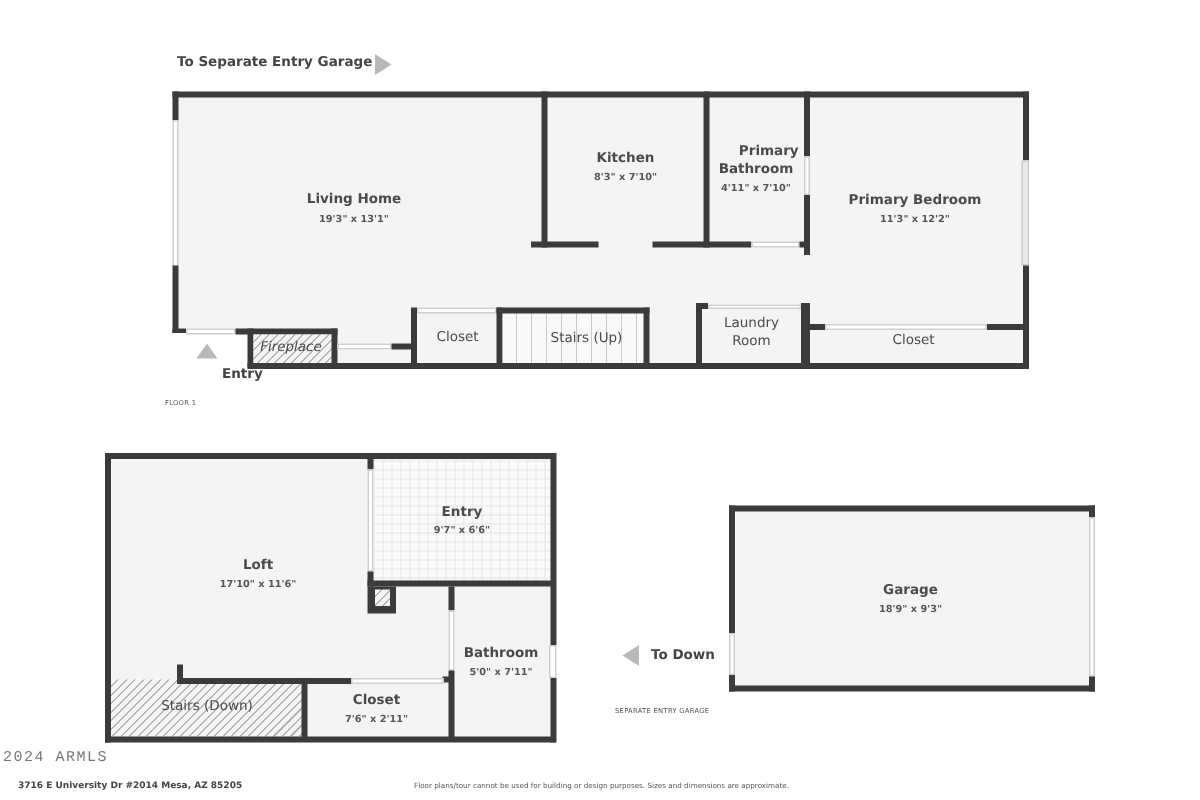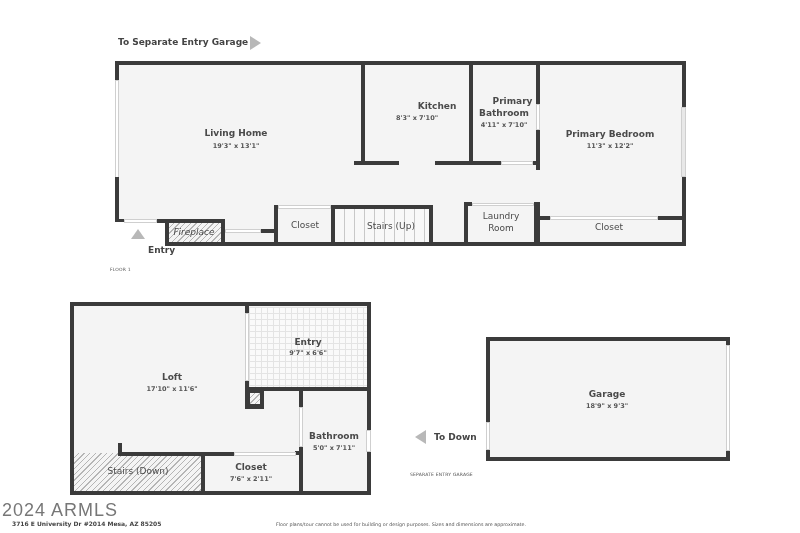--- a/index.html
+++ b/index.html
@@ -11,21 +11,21 @@
     .room-name { position:absolute; font-size:9px; font-weight:bold; color:#4a4a4a; text-align:center; white-space:nowrap; transform:translateX(-50%); line-height:11px; }
     .room-dim { position:absolute; font-size:6.5px; font-weight:bold; color:#555; text-align:center; white-space:nowrap; transform:translateX(-50%); }
     .label-sm { position:absolute; font-size:4.5px; color:#555; letter-spacing:0.2px; }
     .nav-label { position:absolute; font-size:9px; font-weight:bold; color:#444; white-space:nowrap; }
     .hatch { background: repeating-linear-gradient(135deg, #f4f4f4 0 3px, #b5b5b5 3px 4px); }
     .tiles { background-color:#fafafa; background-image: linear-gradient(#e4e4e4 1px, transparent 1px), linear-gradient(90deg, #e4e4e4 1px, transparent 1px); background-size:6px 6px; }
     .stairs-up { background: repeating-linear-gradient(90deg, #f8f8f8 0 9px, #c8c8c8 9px 10px); }
     .tri-right { width:0; height:0; border-top:7px solid transparent; border-bottom:7px solid transparent; border-left:11px solid #b8b8b8; }
     .tri-left { width:0; height:0; border-top:7px solid transparent; border-bottom:7px solid transparent; border-right:11px solid #b8b8b8; }
     .tri-up { width:0; height:0; border-left:7px solid transparent; border-right:7px solid transparent; border-bottom:10px solid #b8b8b8; }
-    .watermark { position:absolute; font-size:18px; color:#777; font-family:Liberation Sans, sans-serif; font-weight:200; letter-spacing:1px; }
+    .watermark { position:absolute; font-size:10px; color:#777; font-family:Liberation Mono, monospace; font-weight:200; letter-spacing:1px; }
     .footer-addr { position:absolute; font-size:6px; font-weight:bold; color:#444; }
     .footer-disc { position:absolute; font-size:4.8px; color:#555; }
   </style>
 </head>
 <body>
 
 <div class="nav-label" style="left:118px;top:37px;">To Separate Entry Garage</div>
 <div class="abs tri-right" style="left:250px;top:36px;"></div>
 
 <div>
@@ -58,21 +58,21 @@
   <div class="room-name" style="left:305px;top:220px;font-weight:normal;">Closet</div>
 
   <div class="abs stairs-up" style="left:335px;top:209px;width:95px;height:33px;"></div>
   <div class="wall" style="left:331px;top:205px;width:102px;height:4px;"></div>
   <div class="wall" style="left:429px;top:205px;width:4px;height:38px;"></div>
   <div class="room-name" style="left:391px;top:221px;font-weight:normal;">Stairs (Up)</div>
 
   <div class="wall" style="left:361px;top:61px;width:4px;height:104px;"></div>
   <div class="wall" style="left:354px;top:161px;width:45px;height:4px;"></div>
   <div class="wall" style="left:435px;top:161px;width:66px;height:4px;"></div>
-  <div class="room-name" style="left:417px;top:101px;margin-left:20px;">Kitchen</div>
+  <div class="room-name" style="left:417px;top:101px;">Kitchen</div>
   <div class="room-dim" style="left:417px;top:114px;">8'3" x 7'10"</div>
 
   <div class="wall" style="left:469px;top:61px;width:4px;height:104px;"></div>
   <div class="win" style="left:501px;top:161px;width:32px;height:4px;"></div>
   <div class="wall" style="left:533px;top:161px;width:6px;height:4px;"></div>
   <div class="wall" style="left:536px;top:61px;width:4px;height:43px;"></div>
   <div class="win" style="left:536px;top:104px;width:4px;height:26px;"></div>
   <div class="wall" style="left:536px;top:130px;width:4px;height:40px;"></div>
   <div class="room-name" style="left:504px;top:96px;padding-left:17px;">Primary</div>
   <div class="room-name" style="left:504px;top:108px;">Bathroom</div>

